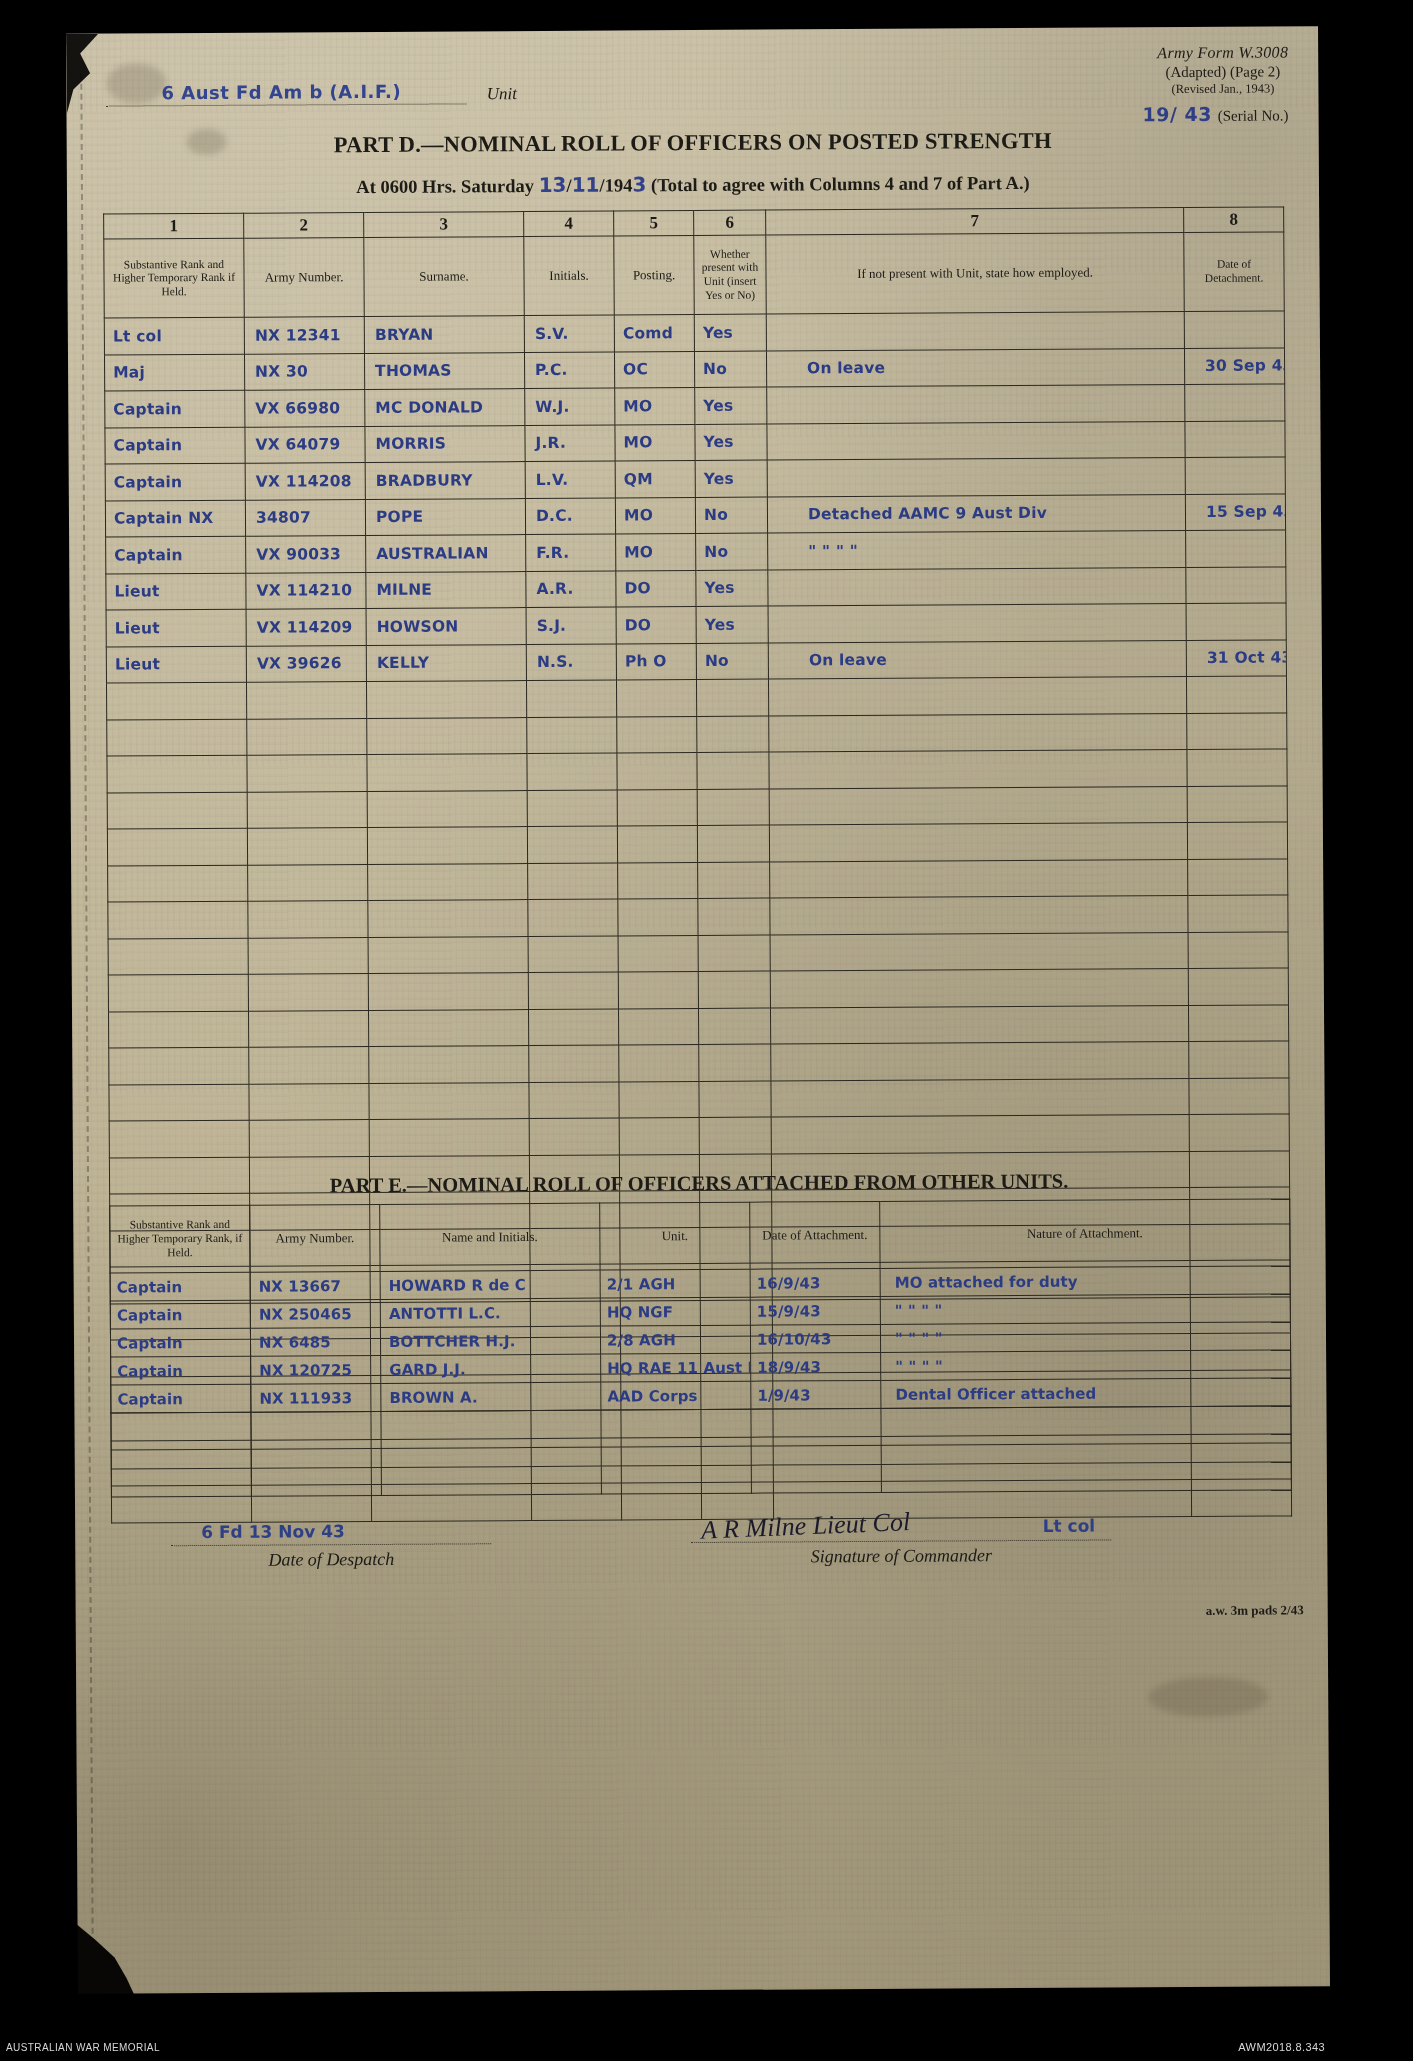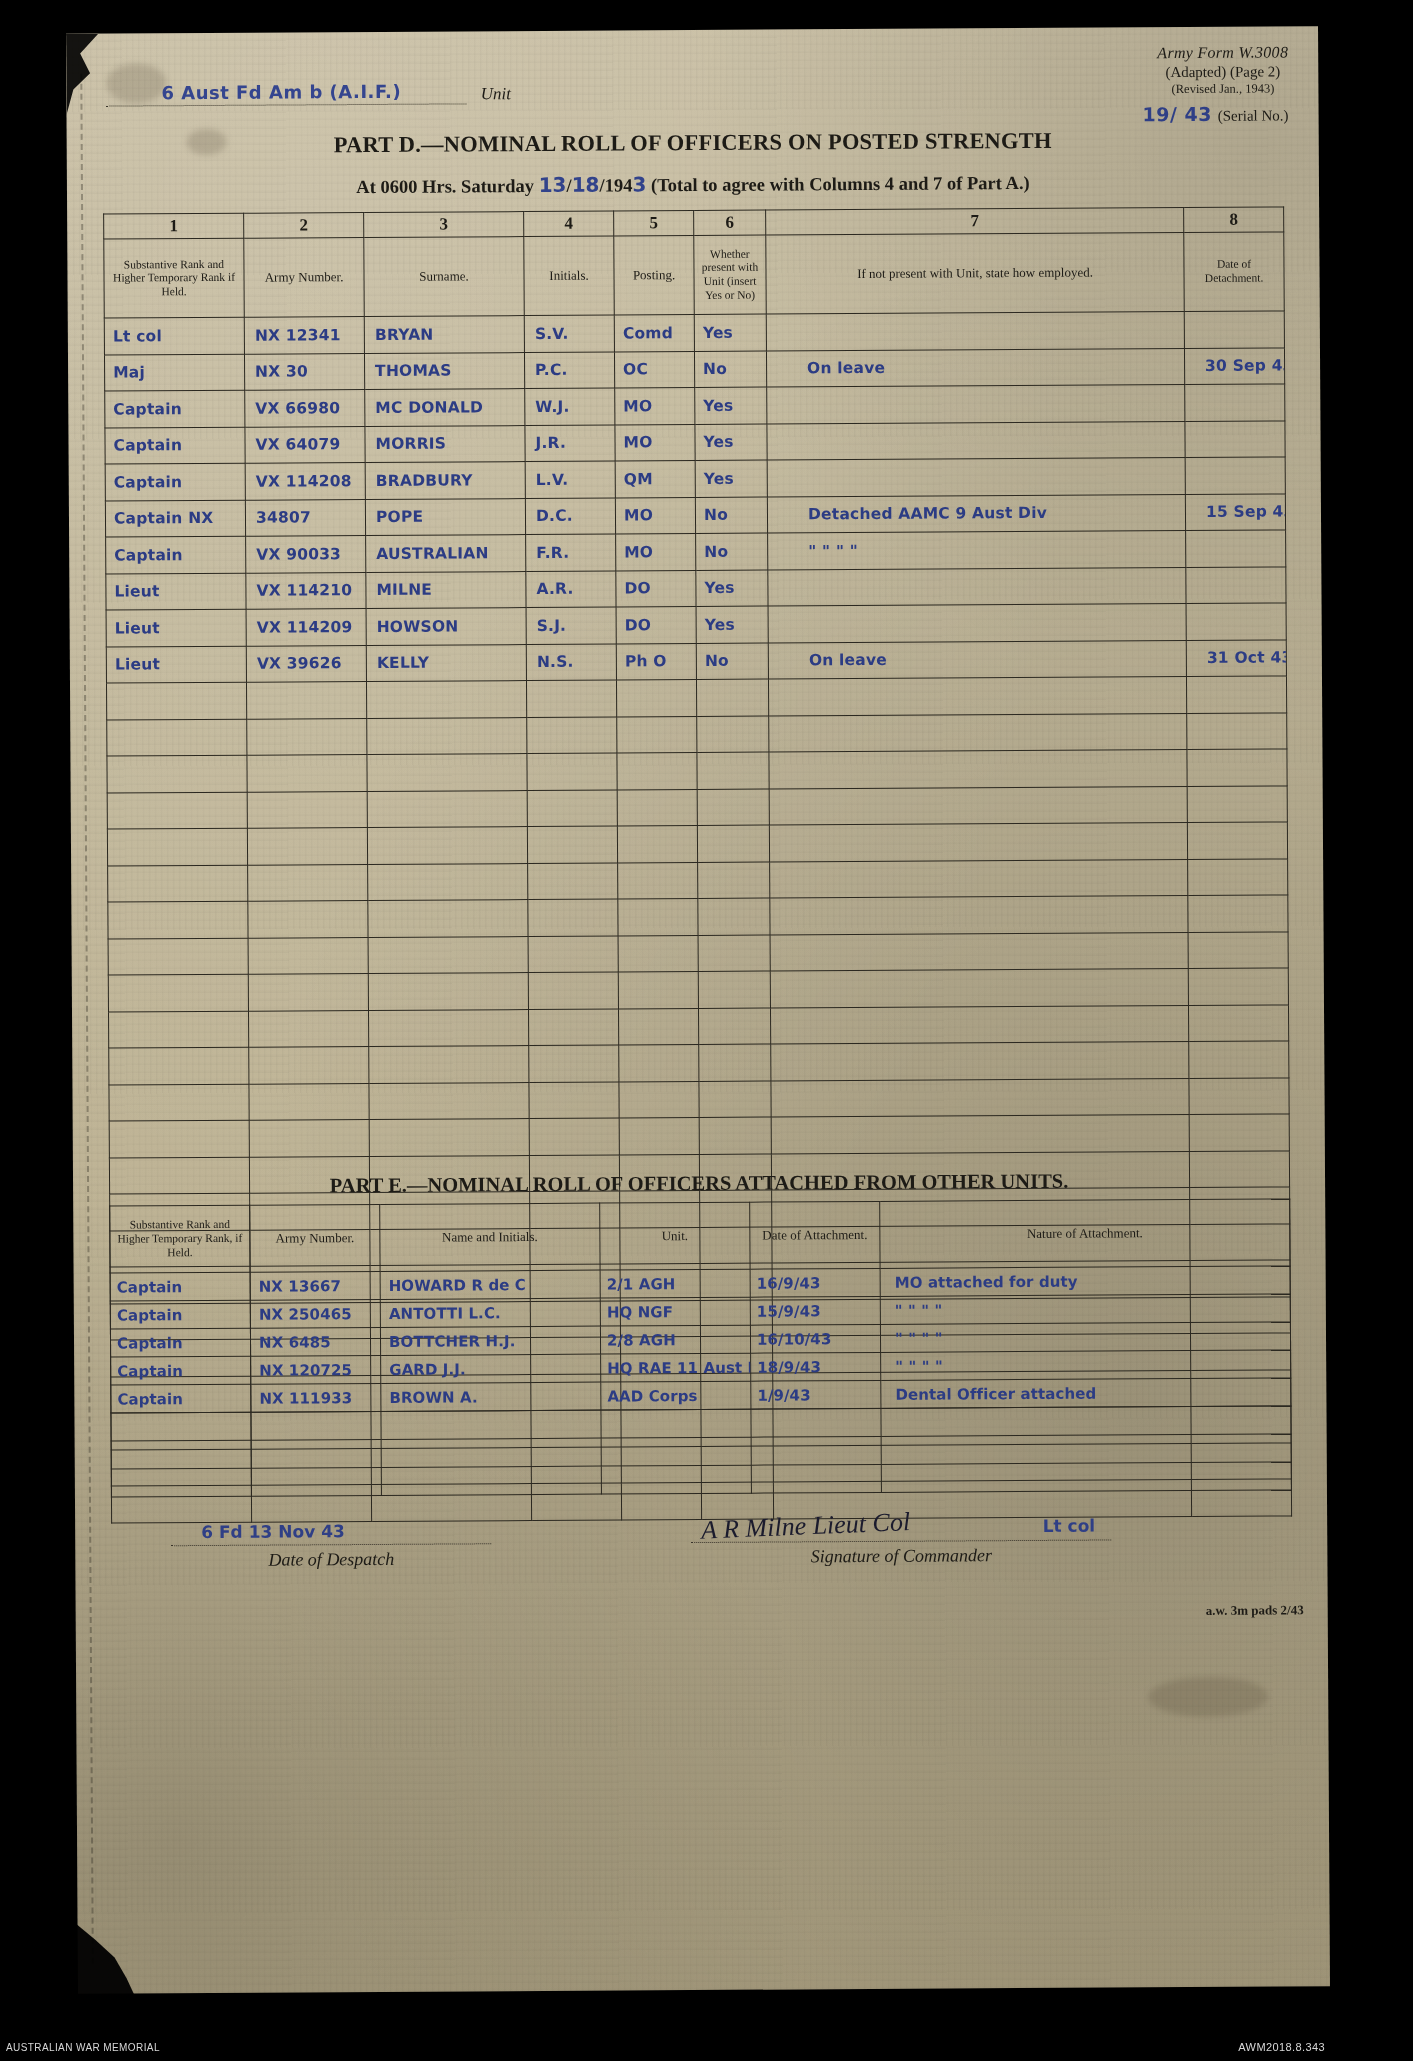--- a/index.html
+++ b/index.html
@@ -127,21 +127,21 @@
     position: absolute;
     left: 55px;
     bottom: 2px;
     font-family: "DejaVu Sans", sans-serif;
     color: #34458f;
     font-weight: bold;
     font-size: 18px;
     letter-spacing: .5px;
     white-space: nowrap;
   }
-  .unit-line .lbl { font-style: italic; margin-left: 10px; font-size: 17px;}
+  .unit-line .lbl { font-style: italic; margin-left: 16px; font-size: 17px;}
 
   .part-d-title {
     position: absolute;
     left: 0; right: 0;
     top: 100px;
     text-align: center;
     font-size: 22.5px;
     font-weight: bold;
     letter-spacing: .2px;
   }
@@ -378,21 +378,21 @@
         <span class="dots">
           <span class="hwunit">6 Aust Fd Am b (A.I.F.)</span>
         </span>
         <span class="lbl">Unit</span>
       </div>
 
       <div class="part-d-title">PART D.—NOMINAL ROLL OF OFFICERS ON POSTED STRENGTH</div>
 
       <div class="at-line">
         <span>At 0600 Hrs. Saturday</span>
-        <span class="hw">13</span><span>/</span><span class="hw">18</span><span>/194</span><span class="hw">3</span>
+        <span class="hw">13</span><span>/</span><span class="hw">11</span><span>/194</span><span class="hw">3</span>
         <span>(Total to agree with Columns 4 and 7 of Part A.)</span>
       </div>
 
       <table class="grid" id="partd-table">
         <colgroup>
           <col style="width:140px">
           <col style="width:120px">
           <col style="width:160px">
           <col style="width:90px">
           <col style="width:80px">

